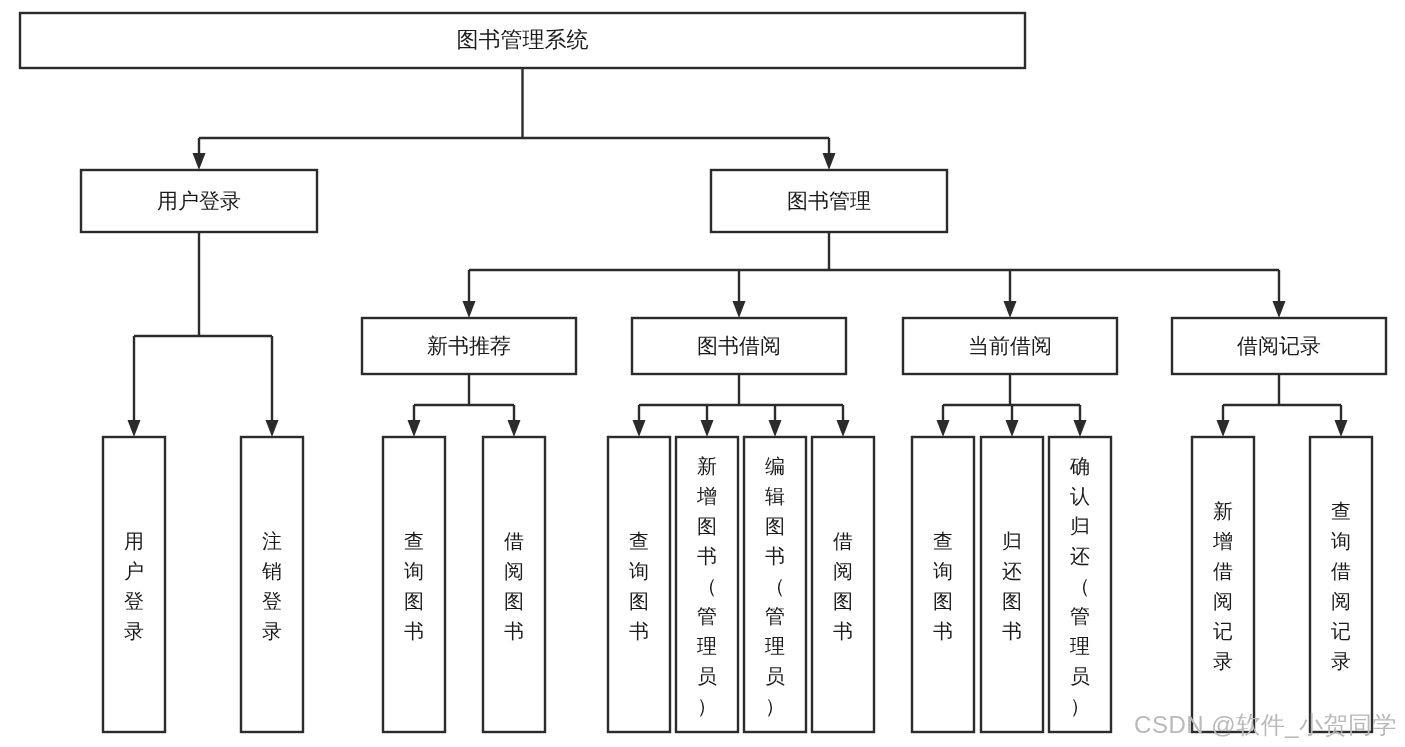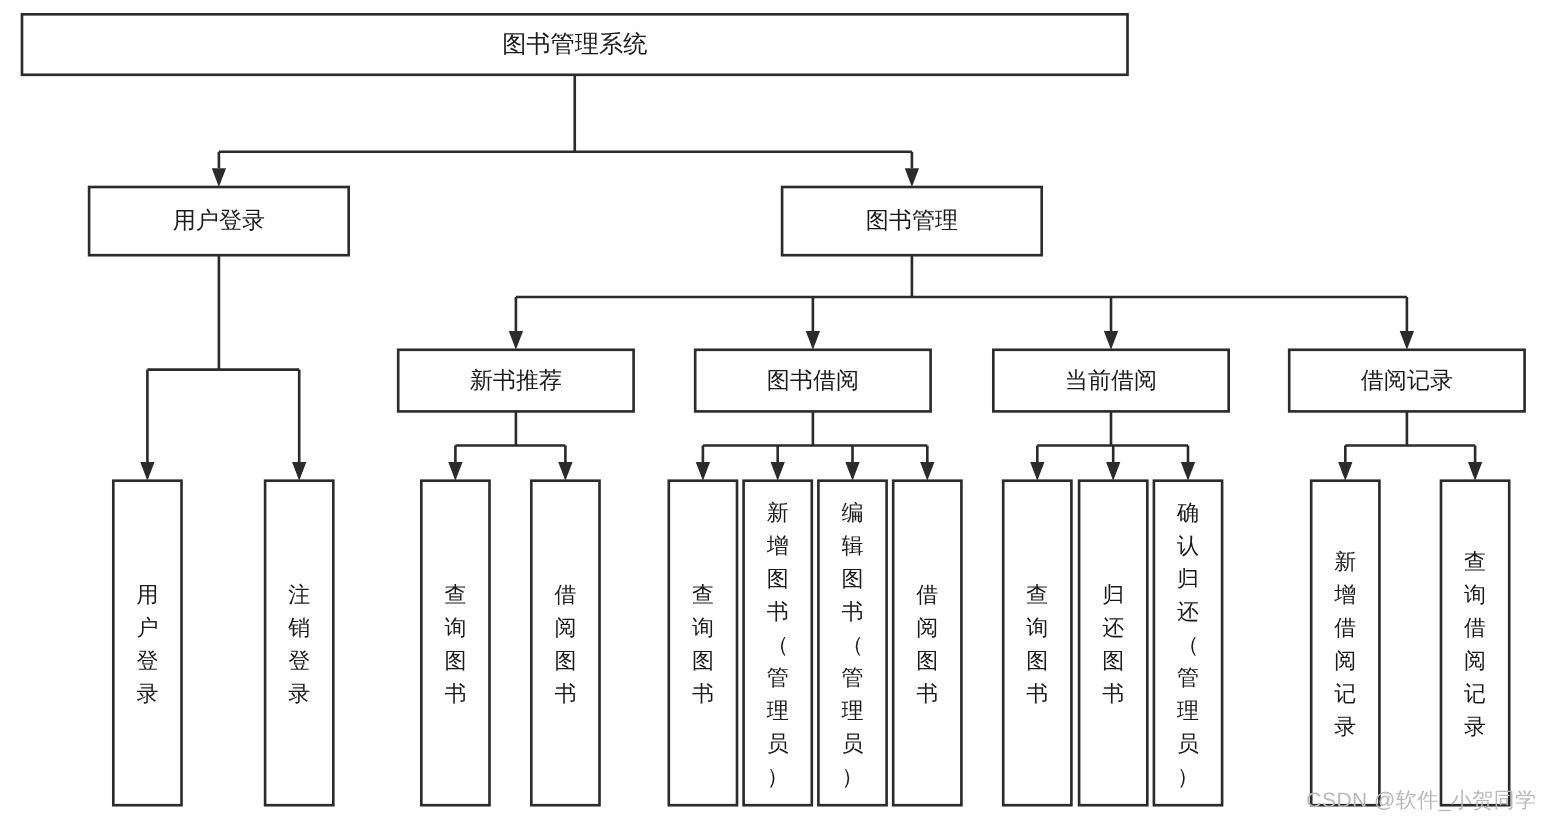--- a/index.html
+++ b/index.html
@@ -49,21 +49,21 @@
   }
   .arrow-head {
     fill: #2b2b2b;
     stroke: none;
   }
   .watermark-text {
     position: absolute;
     right: 8px;
     bottom: 6px;
     font-family: "Liberation Sans", "DejaVu Sans", sans-serif;
-    font-size: 19px;
+    font-size: 24px;
     color: #b9b9b9;
     white-space: nowrap;
     letter-spacing: 0.5px;
     user-select: none;
   }
 </style>
 </head>
 <body>
 
 <div id="diagram-root">

